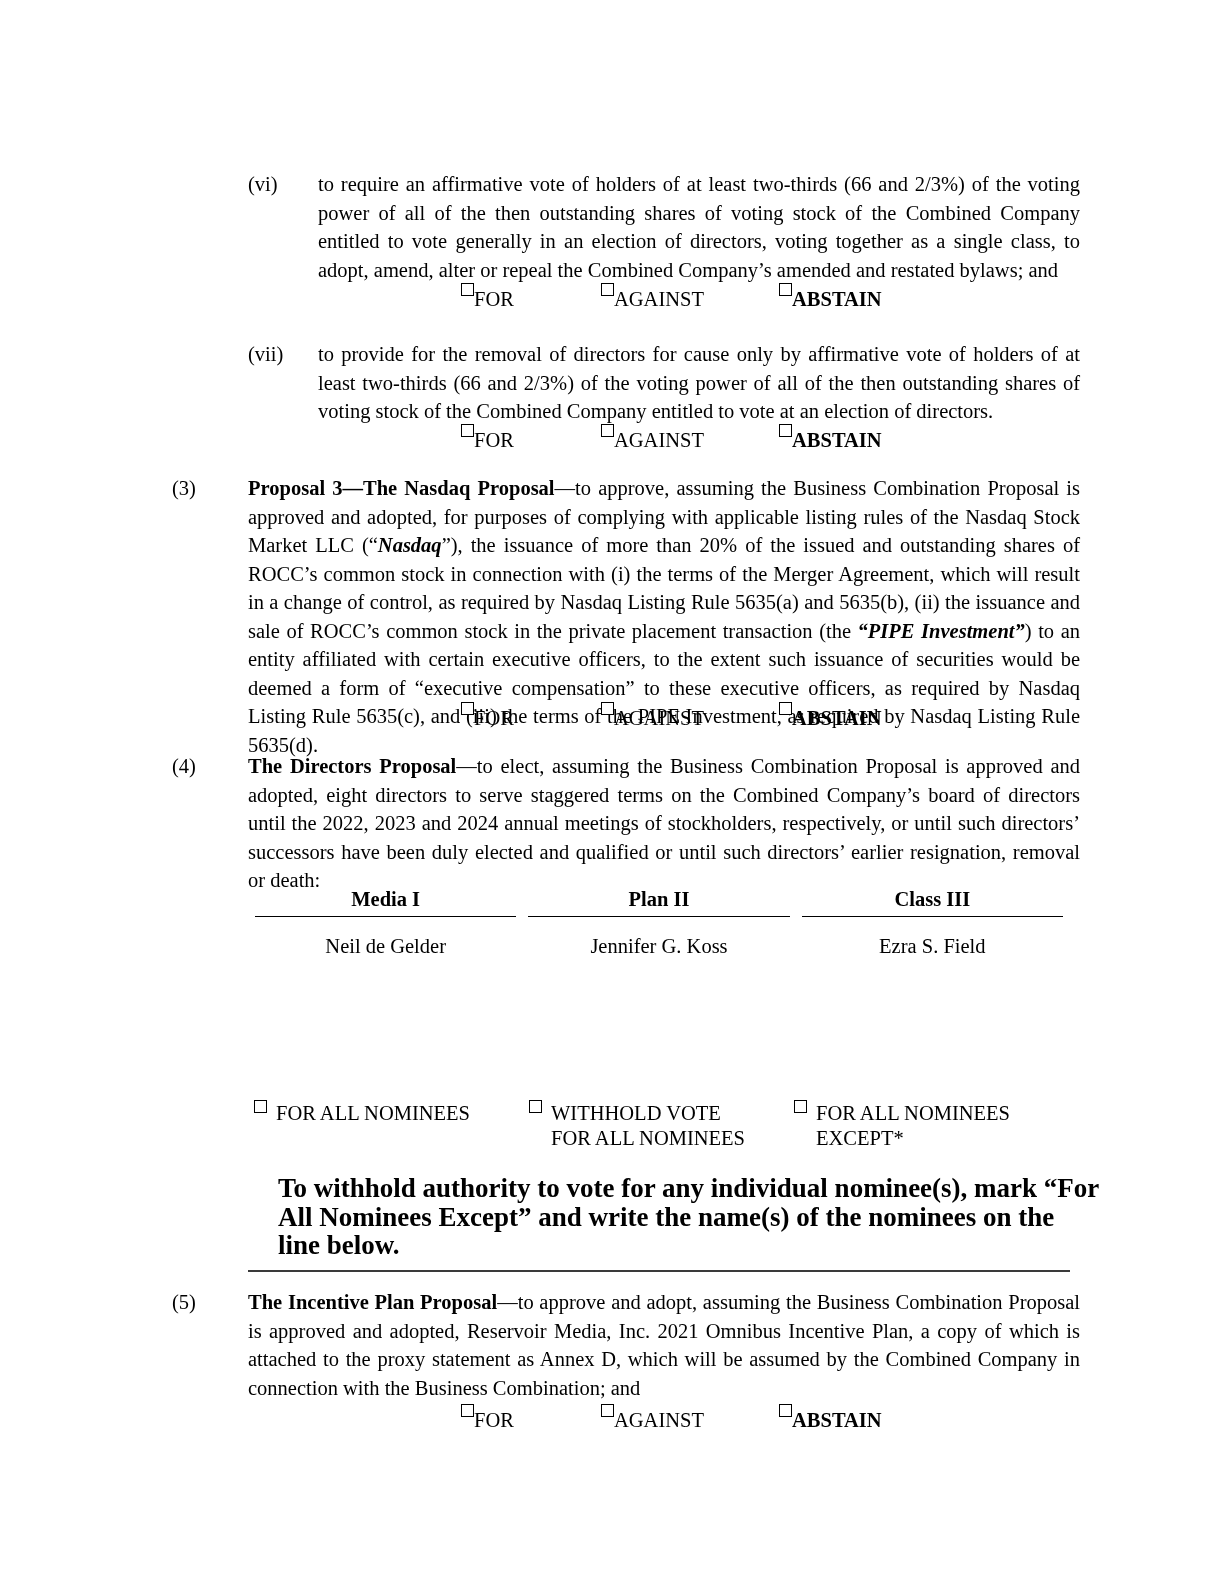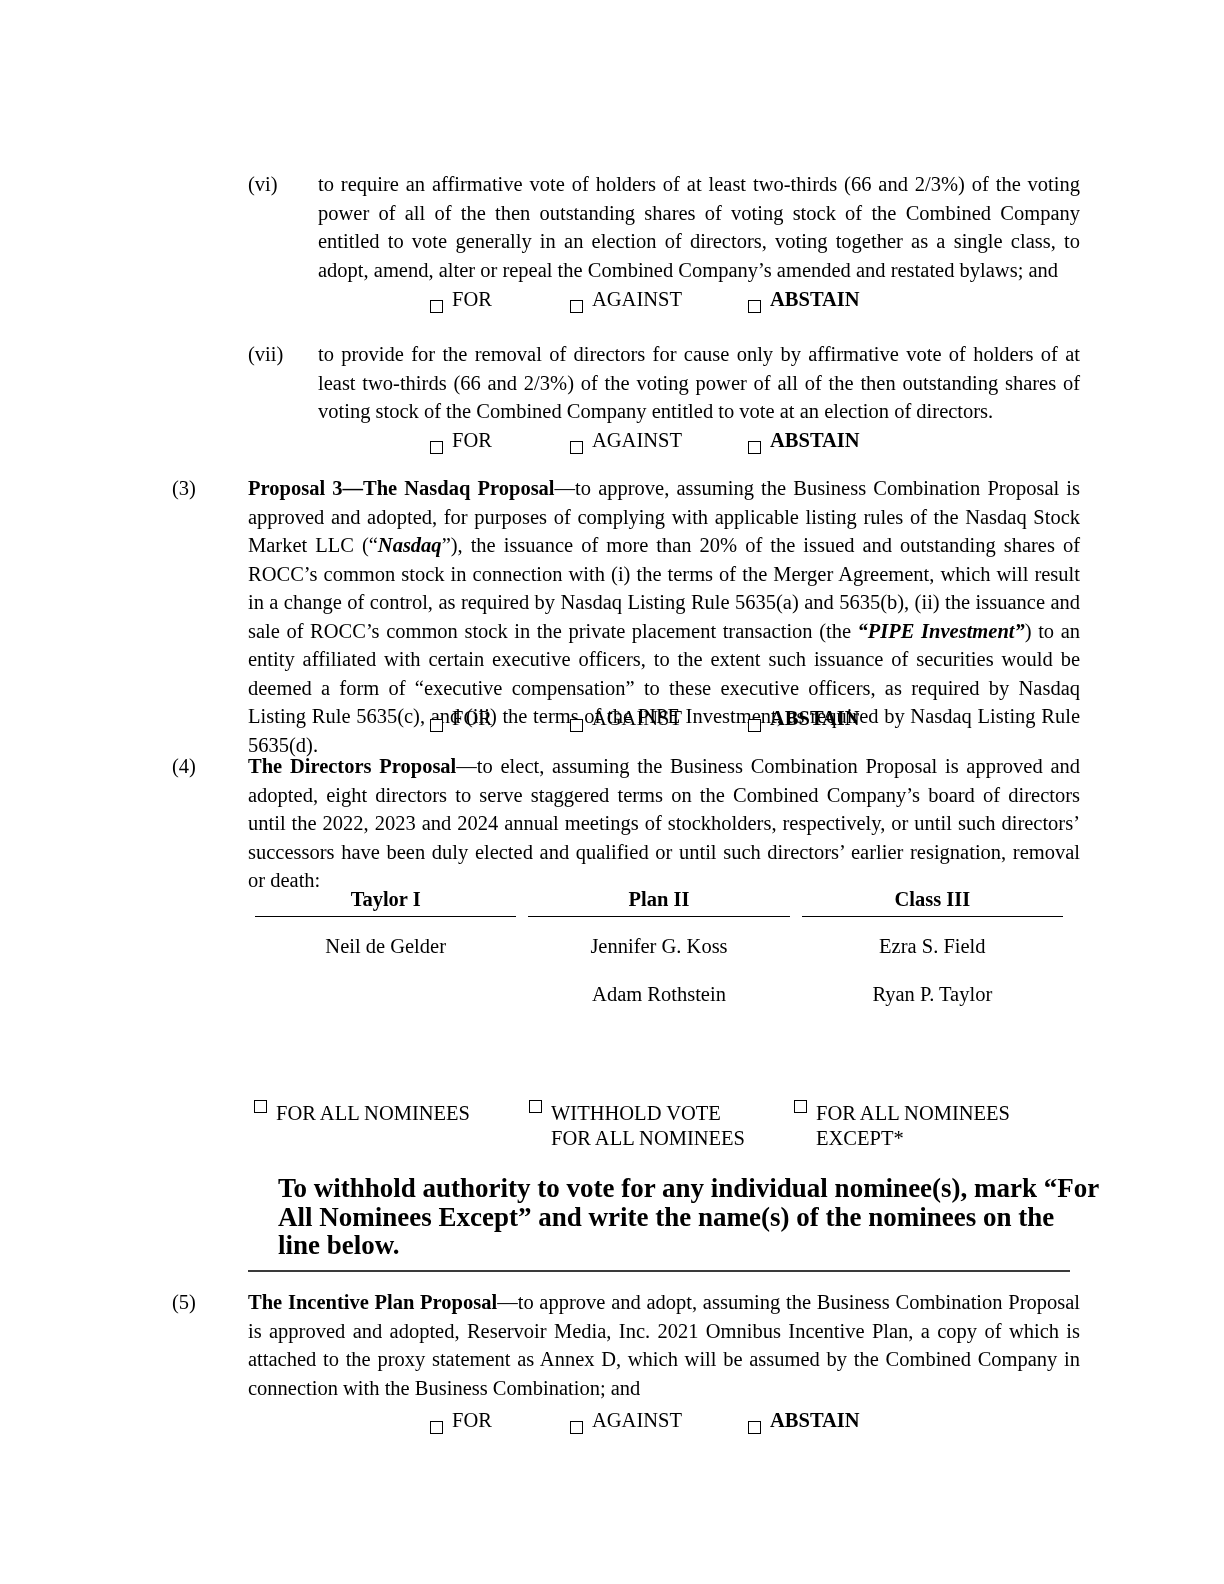--- a/index.html
+++ b/index.html
@@ -62,22 +62,22 @@
     left: 248px;
     width: 832px;
     height: 30px;
     font-size: 20.5px;
     line-height: 30px;
   }
   .vote-opt {
     position: absolute;
     white-space: nowrap;
     display: flex;
-    align-items: flex-end;
-    gap: 9px;
+    align-items: flex-start;
+    margin-left: 31px;
   }
   .vote-opt.o1 { left: 182px; }
   .vote-opt.o2 { left: 322px; }
   .vote-opt.o3 { left: 500px; font-weight: bold; }
 
   .checkbox {
     display: inline-block;
     width: 13px;
     height: 13px;
     border: 1.4px solid #000;
@@ -239,21 +239,21 @@
   <div class="item num-item" style="top:748px;">
     <span class="marker">(4)</span>
     <div class="para"><b>The Directors Proposal</b><span>—to elect, assuming the Business Combination Proposal is approved and adopted, eight  directors to serve staggered terms on the Combined Company’s board of directors until the 2022, 2023 and 2024 annual meetings of stockholders, respectively, or until such directors’ successors have been duly elected and qualified or until such directors’ earlier resignation, removal or death:</span></div>
   </div>
 
   <div class="nominee-table">
     <table class="ntable">
       <thead>
         <tr>
           <th>
-            <span>Taylor I</span>
+            <span>Media I</span>
             <span class="rule"></span>
           </th>
           <th class="col-gap"></th>
           <th>
             <span>Plan II</span>
             <span class="rule"></span>
           </th>
           <th class="col-gap"></th>
           <th>
             <span>Class III</span>
@@ -262,27 +262,20 @@
         </tr>
       </thead>
       <tbody>
         <tr>
           <td>Neil de Gelder</td>
           <td class="col-gap"></td>
           <td>Jennifer G. Koss</td>
           <td class="col-gap"></td>
           <td>Ezra S. Field</td>
         </tr>
-        <tr>
-          <td></td>
-          <td class="col-gap"></td>
-          <td>Adam Rothstein</td>
-          <td class="col-gap"></td>
-          <td>Ryan P. Taylor</td>
-        </tr>
       </tbody>
     </table>
   </div>
 
   <div class="nominee-votes">
     <span class="nv-opt nv1">
       <span class="line1">
         <span class="checkbox"></span>
         <span>FOR ALL NOMINEES</span>
       </span>

